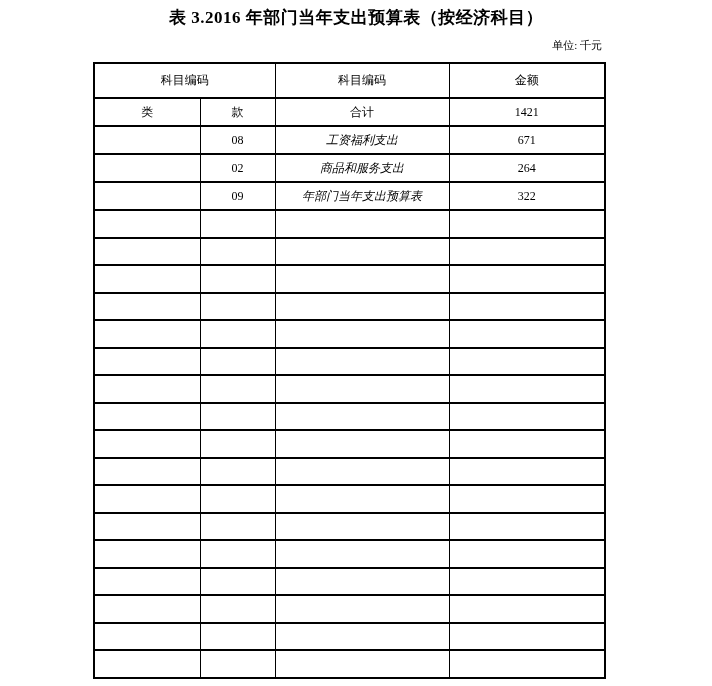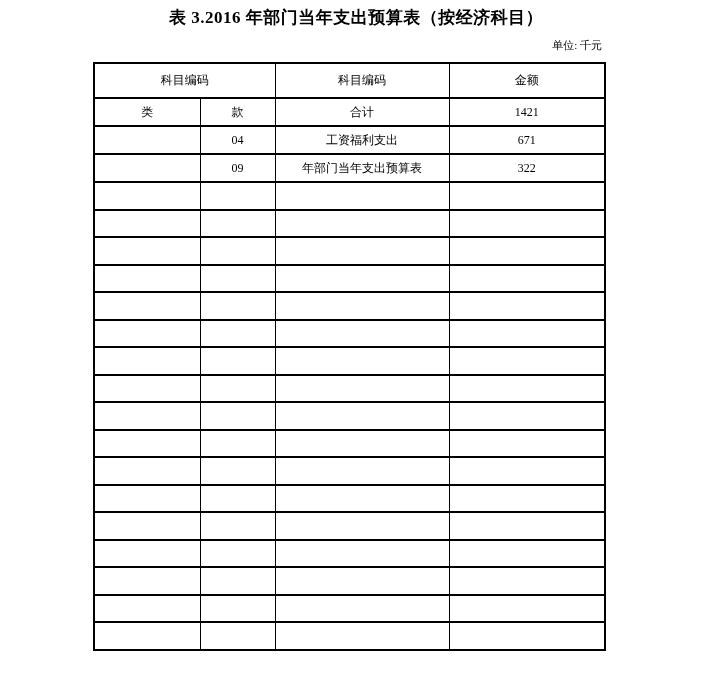--- a/index.html
+++ b/index.html
@@ -52,20 +52,21 @@
     padding: 0;
     overflow: hidden;
     white-space: nowrap;
   }
   tr.hdr td { height: 33px; }
   tr.row td { height: 26px; }
   tr.empty td { height: 25.5px; }
   td.name-left {
     text-align: left;
     padding-left: 9px;
+    font-style: italic;
   }
   td.emph {
     font-family: "Liberation Sans", sans-serif;
     font-weight: normal;
     font-size: 13px;
     text-align: center;
   }
 </style>
 </head>
 <body>
@@ -90,25 +91,31 @@
     <tr class="row">
       <td>类</td>
       <td>款</td>
       <td class="emph">合计</td>
       <td>1421</td>
     </tr>
 
 
     <tr class="row">
       <td></td>
-      <td>04</td>
+      <td>08</td>
       <td class="name-left">工资福利支出</td>
       <td>671</td>
     </tr>
 
+    <tr class="row">
+      <td></td>
+      <td>02</td>
+      <td class="name-left">商品和服务支出</td>
+      <td>264</td>
+    </tr>
 
     <tr class="row">
       <td></td>
       <td>09</td>
       <td class="name-left">年部门当年支出预算表</td>
       <td>322</td>
     </tr>
   </tbody>
   <tbody id="empty-rows">
       <tr class="empty">

